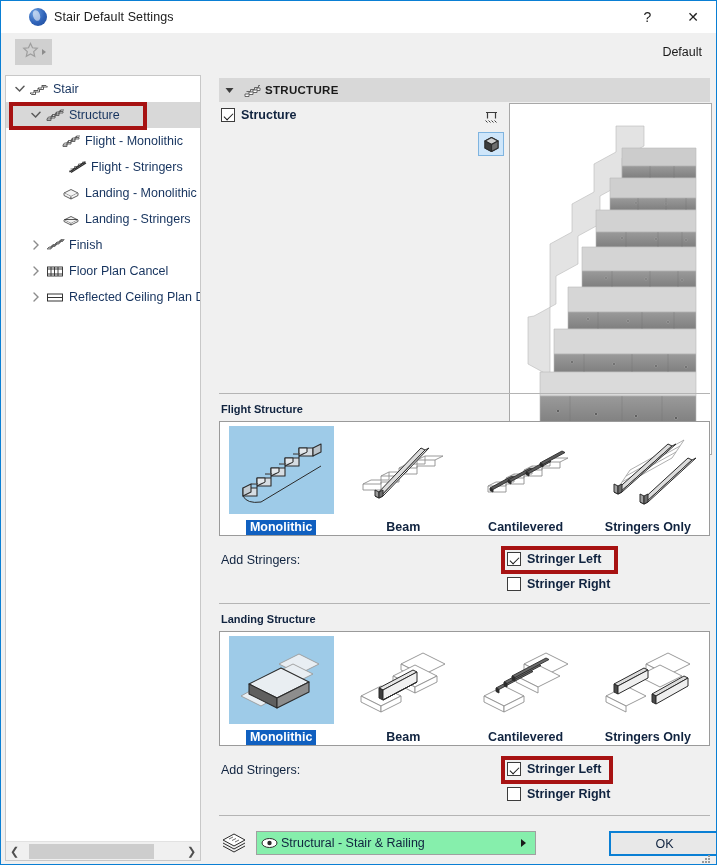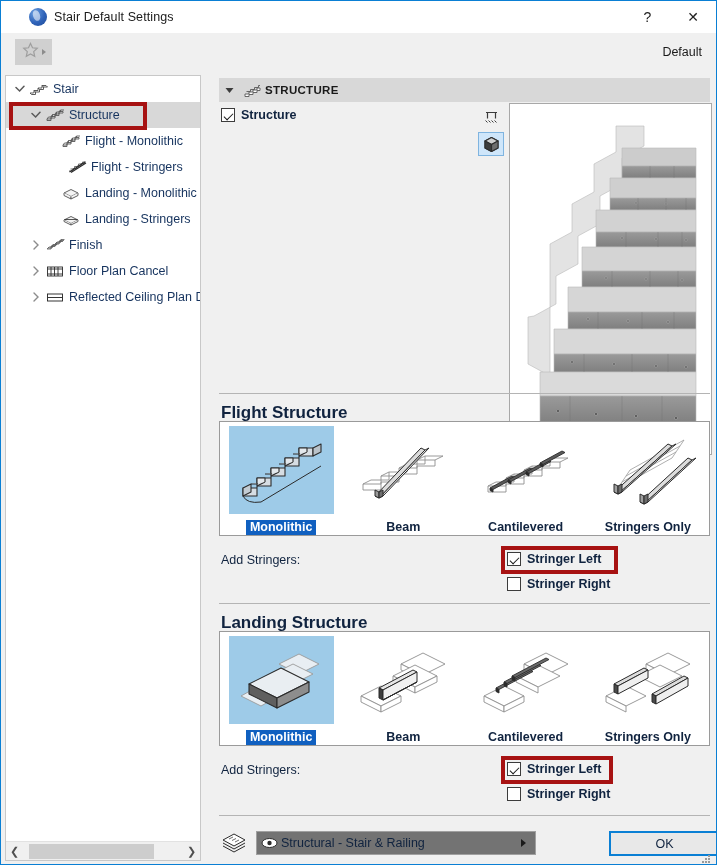--- a/index.html
+++ b/index.html
@@ -132,21 +132,21 @@
   .ptool.active { background: #cfe6fa; border: 1px solid #7fb4e0; }
 
   .preview {
     position: absolute; left: 296px; top: 28px; width: 203px; height: 352px;
     background: #ffffff; border: 1px solid #a8a8a8;
     overflow: hidden;
   }
 
   .divider { position: absolute; left: 6px; width: 491px; height: 1px; background: #b4b4b4; }
 
-  .grp-title { position: absolute; font-size: 17px; font-weight: bold; color: #10233f; }
+  .grp-title { position: absolute; font-size: 11px; font-weight: bold; color: #10233f; }
 
   .thumb-box {
     position: absolute; left: 6px; width: 491px; height: 115px;
     background: #ffffff; border: 1px solid #9a9a9a;
     display: flex;
   }
   .thumb-cell {
     flex: 1; position: relative; display: flex; flex-direction: column;
     align-items: center; justify-content: space-between; font-weight: bold;
   }
@@ -167,21 +167,21 @@
 
   .redbox {
     position: absolute; border: 4px solid #a71212; pointer-events: none;
   }
 
   
   .footer { position: absolute; left: 212px; top: 822px; width: 501px; height: 42px; }
   .layers-icon { position: absolute; left: 8px; top: 9px; }
   .combo {
     position: absolute; left: 43px; top: 8px; width: 280px; height: 24px;
-    background: #737373; border: 1px solid #a0a0a0;
+    background: #86efac; border: 1px solid #a0a0a0;
     display: flex; align-items: center;
   }
   .combo-eye { width: 24px; display: flex; align-items: center; justify-content: center; }
   .combo-text { font-size: 12.5px; color: #10233f; }
   .combo-arrow {
     margin-left: auto; margin-right: 9px;
     width: 0; height: 0;
     border-left: 5px solid #1a1a1a;
     border-top: 4px solid transparent; border-bottom: 4px solid transparent;
   }

